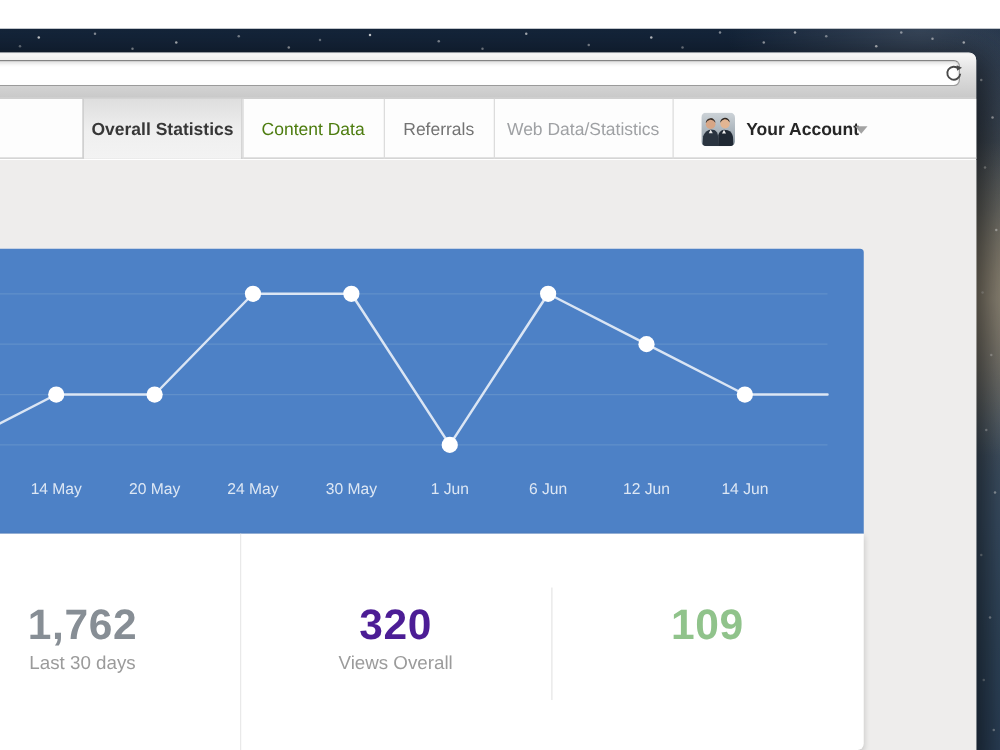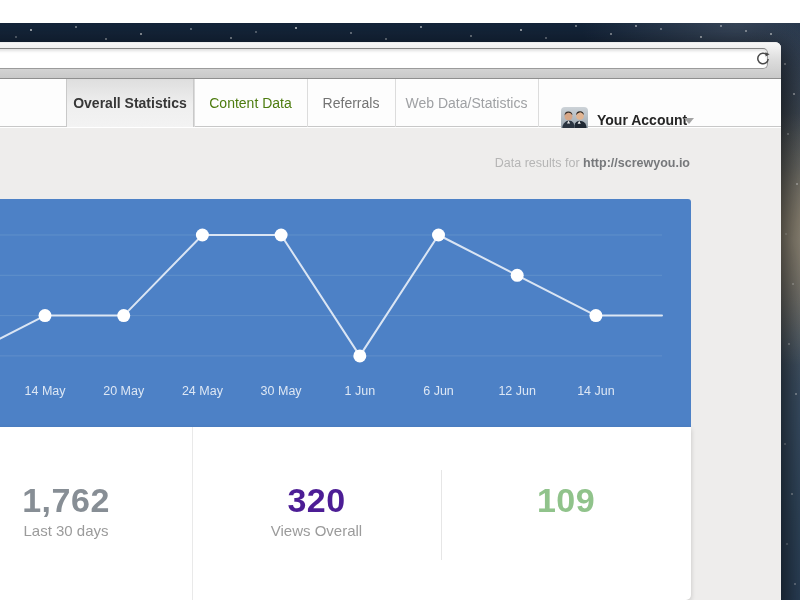--- a/index.html
+++ b/index.html
@@ -42,21 +42,21 @@
   #reload-btn { position:absolute; left:815px; top:8px; width:16px; height:16px;
     border:none; background:transparent; cursor:pointer; padding:0; }
   
   #navbar { position:absolute; left:-60px; top:56px; width:841px; height:48px;
     background:#fdfdfd; border-bottom:1px solid #c8c8c8; }
   .tab { position:absolute; top:0; height:48px; display:flex; align-items:center; justify-content:center;
     font-size:14px; color:#4d7c0f; cursor:pointer; }
   .tab.active { background:linear-gradient(180deg,#dedede 0%,#efefef 55%,#f3f3f3 100%);
     border-left:1px solid #c9c9c9; border-right:1px solid #c9c9c9; color:#373737; font-weight:bold; }
   .tab-sep { position:absolute; top:0; width:1px; height:48px; background:#dcdcdc; }
-  #account { position:absolute; left:598px; top:17px; width:243px; height:48px; cursor:pointer; }
+  #account { position:absolute; left:598px; top:0; width:243px; height:48px; cursor:pointer; }
   #avatar { position:absolute; left:23px; top:11px; width:27px; height:27px; border-radius:4px; overflow:hidden; }
   #account-label { position:absolute; left:59px; top:16px; font-size:14px; font-weight:bold; color:#262626; }
   #account-caret { position:absolute; left:146px; top:22px; width:0; height:0;
     border-left:5px solid transparent; border-right:5px solid transparent; border-top:6px solid #a3a3a3; }
   
   #page-body { position:absolute; left:-60px; top:105px; width:841px; height:495px; background:#eeedec; }
   #results-line { position:absolute; top:28px; right:91px; font-size:12.5px; color:#b5b5b5; }
   #results-line b { color:#76787b; font-weight:bold; }
   #chart-panel { position:absolute; left:0; top:71px; width:751px; height:228px;
     background:#4d81c6; border-radius:0 3px 0 0; }
@@ -128,21 +128,20 @@
           <circle cx="19" cy="8.9" r="3.8" fill="#e2b592"></circle>
           <path d="M15.2 8.2 A3.8 3.8 0 0 1 22.8 7.9 Q21 5 18.6 5.4 Q16.2 5.8 15.2 8.2 Z" fill="#2e2620"></path>
         </svg>
       </span>
       <span id="account-label">Your Account</span>
       <span id="account-caret"></span>
     </div>
   </div>
 
   <div id="page-body">
-    <div id="results-line"><span>Data results for </span><b>http://screwyou.io</b></div>
 
     <div id="chart-panel">
       <svg id="chart-svg" viewBox="0 0 751 228" preserveAspectRatio="none">
           <line x1="0" y1="156.89999999999998" x2="722" y2="156.89999999999998" stroke="#6190ca" stroke-width="1"></line>
           <line x1="0" y1="116.6" x2="722" y2="116.6" stroke="#6190ca" stroke-width="1"></line>
           <line x1="0" y1="76.3" x2="722" y2="76.3" stroke="#6190ca" stroke-width="1"></line>
           <line x1="0" y1="36" x2="722" y2="36" stroke="#6190ca" stroke-width="1"></line>
           <polyline points="26.299999999999997,156.89999999999998 105,116.6 183.7,116.6 262.4,36 341.1,36 419.8,156.89999999999998 498.5,36 577.2,76.3 655.9,116.6 722,116.6" fill="none" stroke="#f3f7fc" stroke-width="2" stroke-opacity="0.85" stroke-linejoin="round" stroke-linecap="round"></polyline>
           <circle cx="105" cy="116.6" r="6.5" fill="#ffffff"></circle>
           <circle cx="183.7" cy="116.6" r="6.5" fill="#ffffff"></circle>

